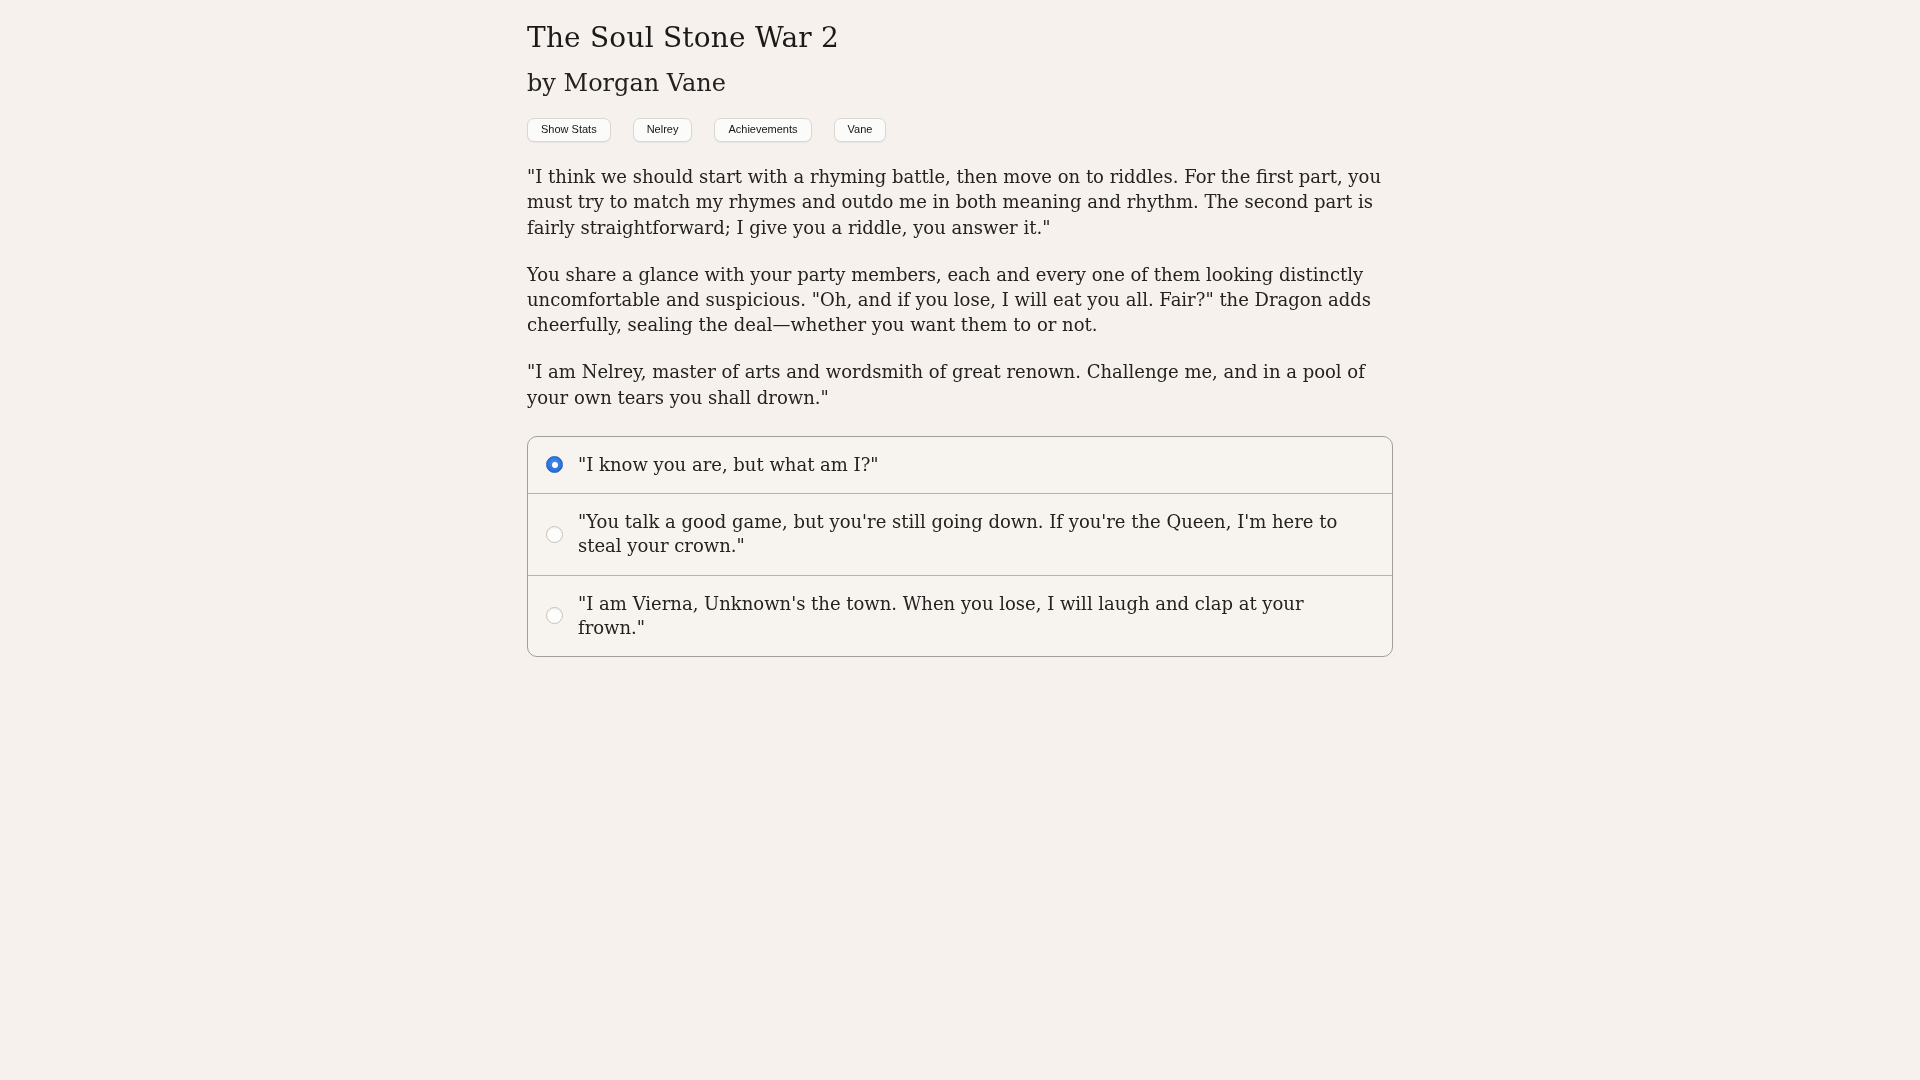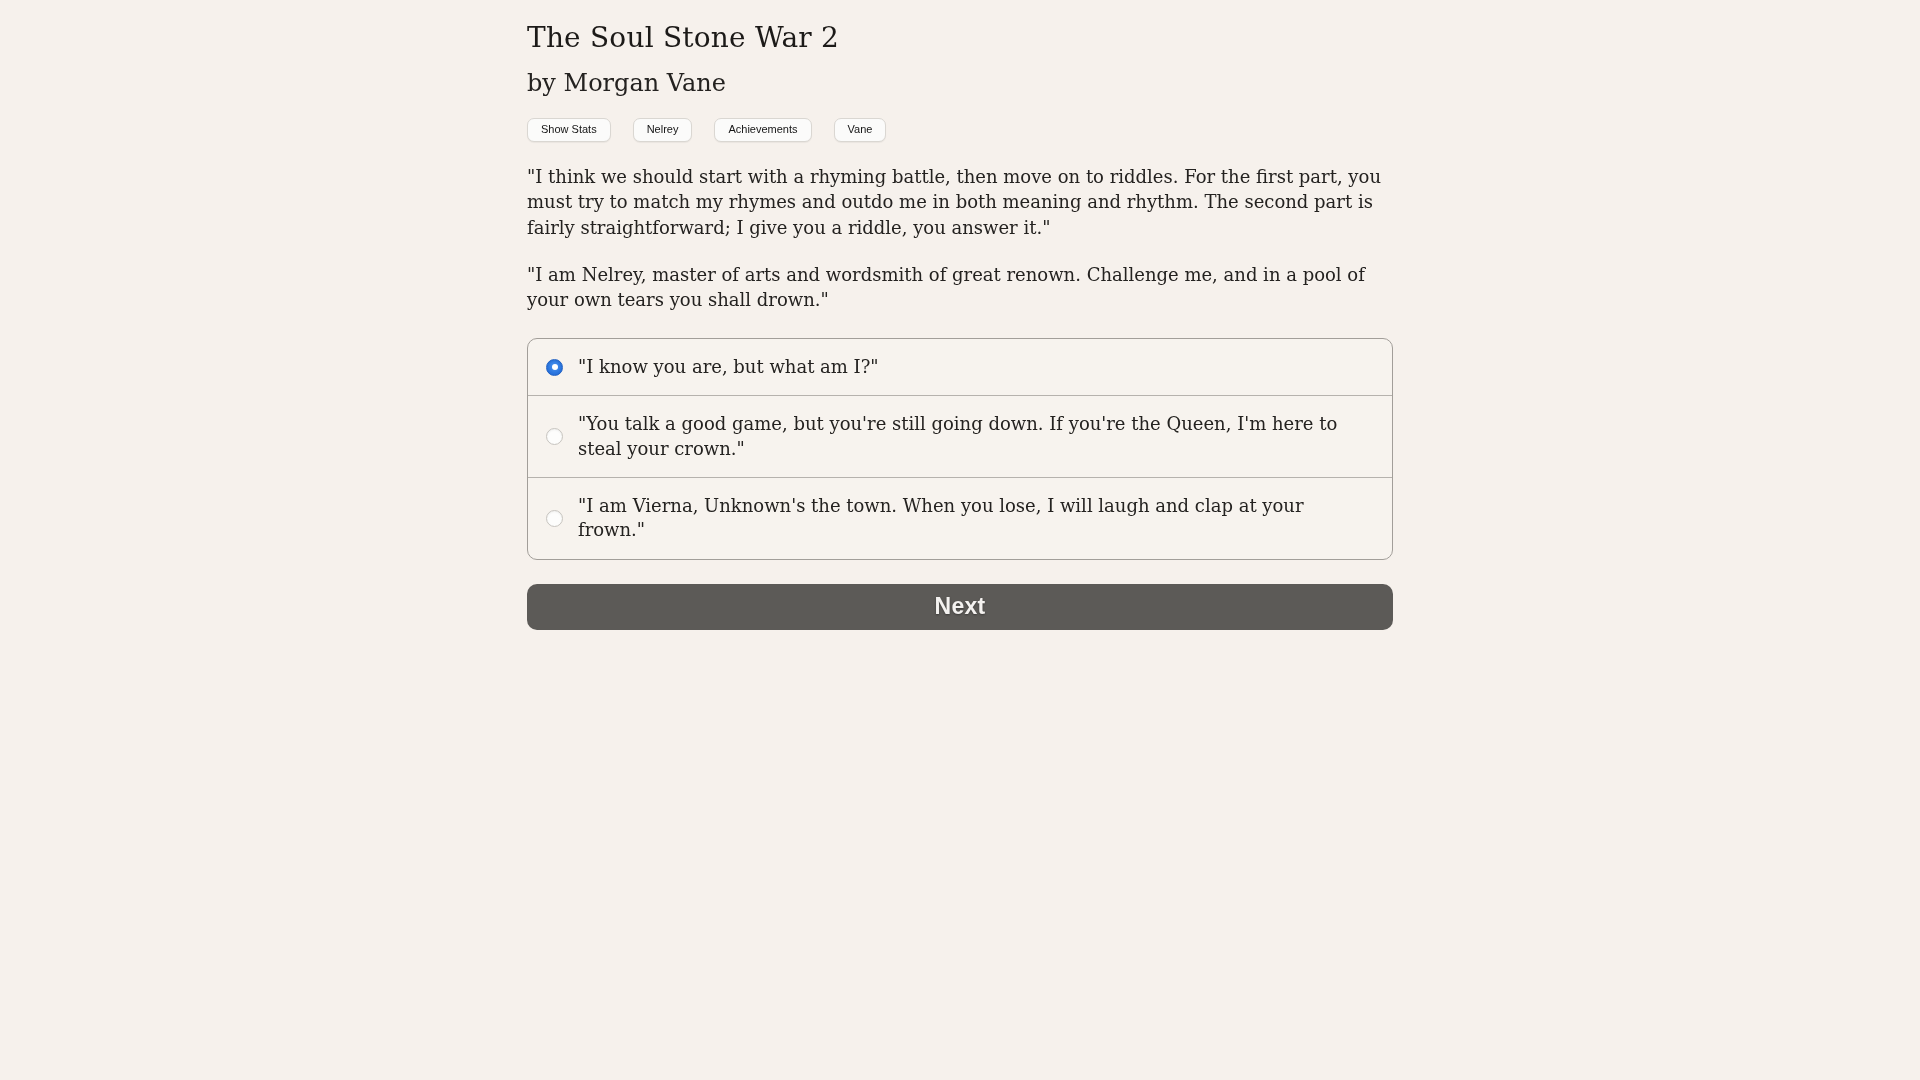--- a/index.html
+++ b/index.html
@@ -130,20 +130,21 @@
 
   <div class="toolbar">
     <button>Show Stats</button>
     <button>Nelrey</button>
     <button>Achievements</button>
     <button>Vane</button>
   </div>
 
   <div class="story">
     <p>"I think we should start with a rhyming battle, then move on to riddles. For the first part, you must try to match my rhymes and outdo me in both meaning and rhythm. The second part is fairly straightforward; I give you a riddle, you answer it."</p>
+    <p>You share a glance with your party members, each and every one of them looking distinctly uncomfortable and suspicious. "Oh, and if you lose, I will eat you all. Fair?" the Dragon adds cheerfully, sealing the deal—whether you want them to or not.</p>
     <p>"I am Nelrey, master of arts and wordsmith of great renown. Challenge me, and in a pool of your own tears you shall drown."</p>
   </div>
 
   <div class="choices">
 
     <div class="choice-row">
       <span class="radio on"></span>
       <span class="choice-label">"I know you are, but what am I?"</span>
     </div>
 
@@ -152,15 +153,14 @@
       <span class="choice-label">"You talk a good game, but you're still going down. If you're the Queen, I'm here to steal your crown."</span>
     </div>
 
     <div class="choice-row">
       <span class="radio"></span>
       <span class="choice-label">"I am Vierna, Unknown's the town. When you lose, I will laugh and clap at your frown."</span>
     </div>
 
   </div>
 
-  <button class="next-button">Next</button>
 
 </div>
 
 </body></html>

